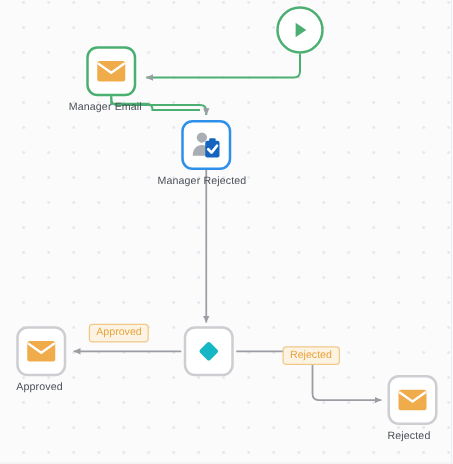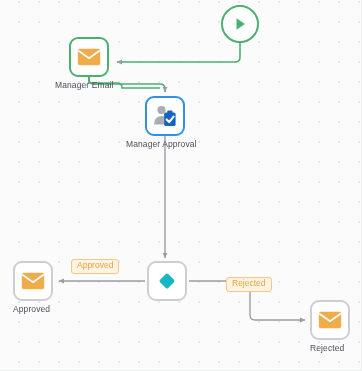--- a/index.html
+++ b/index.html
@@ -151,21 +151,21 @@
 
         <path d="M2.2,20.5 C2.2,14.8 5.5,12 9.5,12 C13.5,12 16.8,14.8 16.8,20.5 Z" fill="#a9adb4"></path>
 
         <rect x="12.2" y="8.6" width="11.4" height="13.4" rx="1.6" ry="1.6" fill="#1565c0"></rect>
         <rect x="15.3" y="6.6" width="5.2" height="3.2" rx="1" ry="1" fill="#1565c0"></rect>
 
         <path d="M14.6,15.4 L17.2,18.1 L21.6,12.6" fill="none" stroke="#ffffff" stroke-width="2.1" stroke-linecap="round" stroke-linejoin="round"></path>
       </svg>
     </span>
   </div>
-  <div class="caption" style="left:126px; top:139px;">Manager Approval</div>
+  <div class="caption" style="left:126px; top:139px;">Manager Rejected</div>
 
   <div class="node grey" style="left:147px; top:261px;">
     <span>
       <svg width="24" height="24" viewBox="0 0 24 24">
         <rect x="6.3" y="6.3" width="11.4" height="11.4" rx="1.6" ry="1.6" fill="#15b7c4" transform="rotate(45 12 12)"></rect>
       </svg>
     </span>
   </div>
 
   <div class="node grey" style="left:13px; top:261px;">

